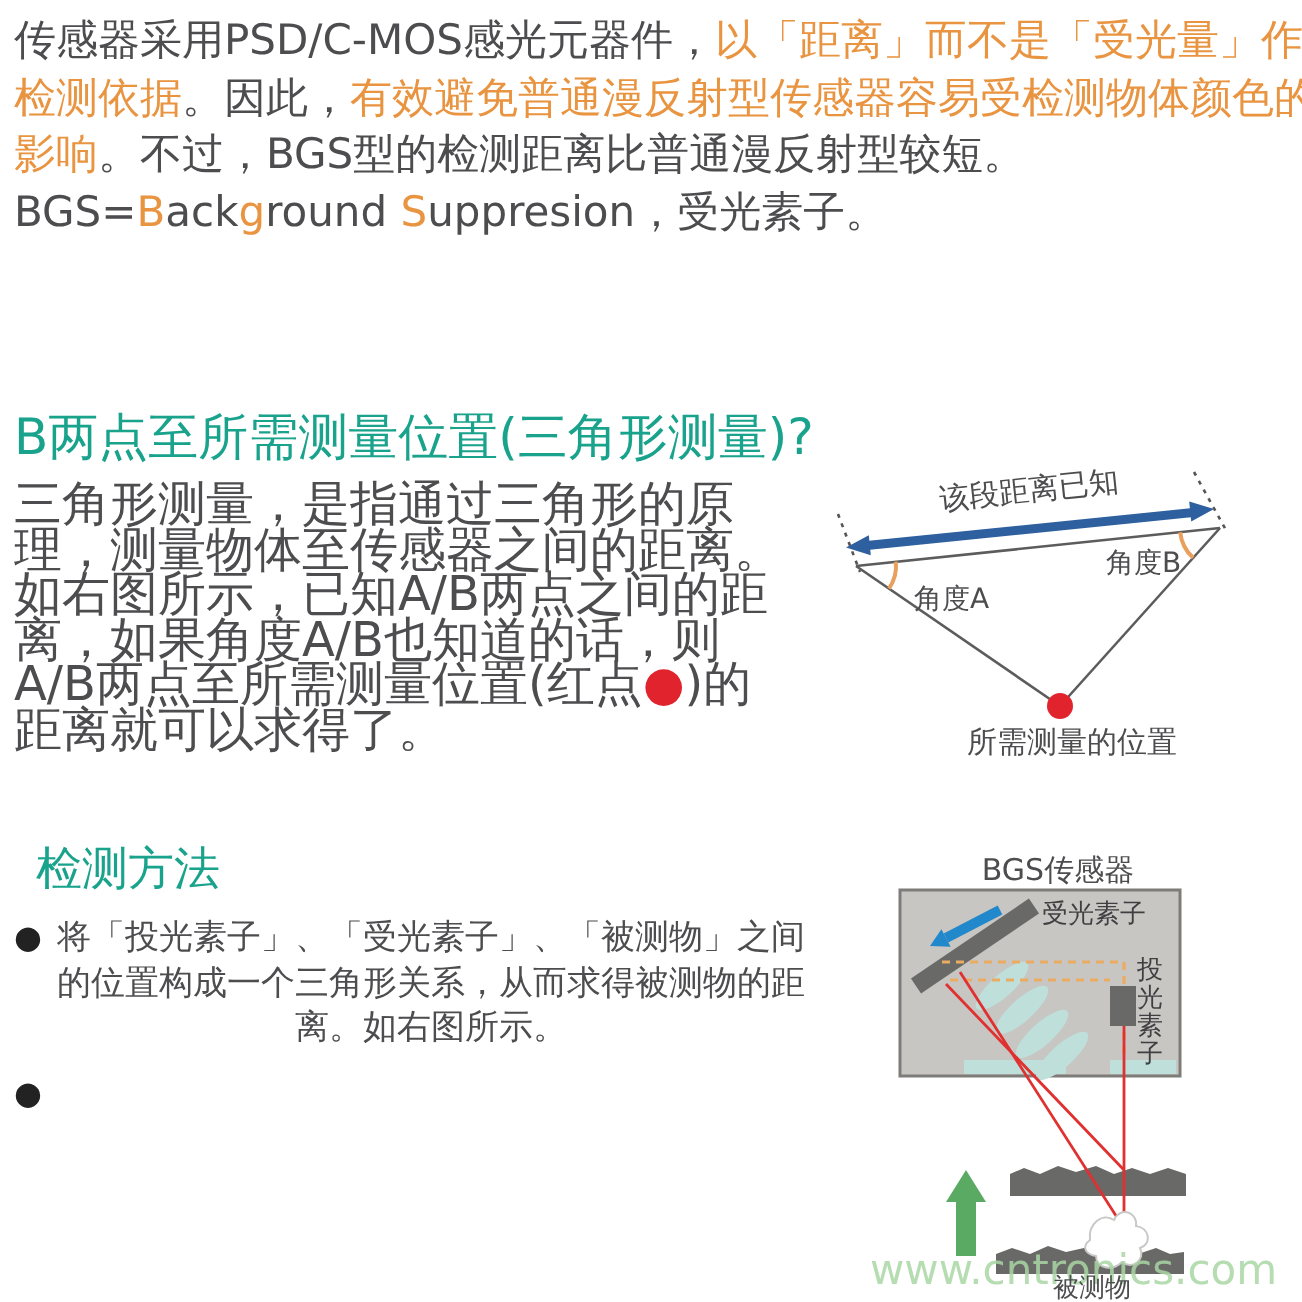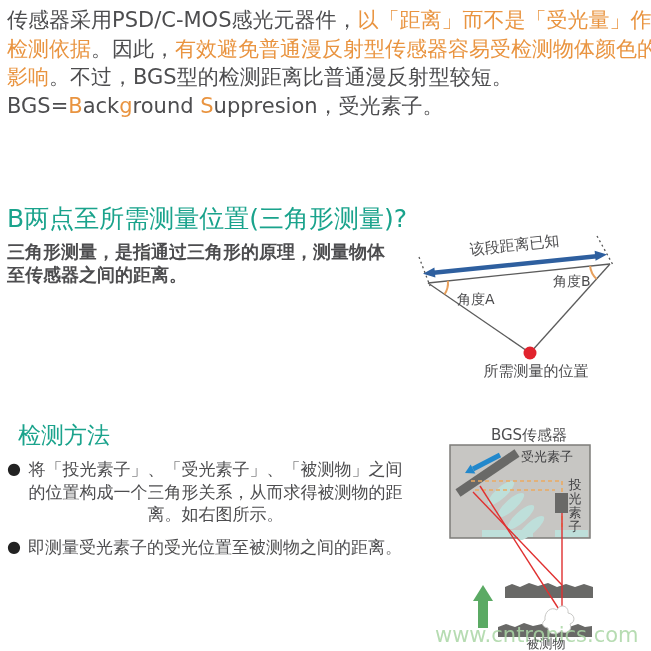--- a/index.html
+++ b/index.html
@@ -15,21 +15,21 @@
   .intro {
     position:absolute; left:7px; top:6px;
     font-size:21px; line-height:28.5px; white-space:nowrap;
   }
   .h1 {
     position:absolute; left:7px; top:204px;
     font-size:25px; line-height:30px; color:#1aa38c; font-weight:normal; margin:0;
   }
   .principle-text {
     position:absolute; left:7px; top:241px; width:392px;
-    font-size:18px; line-height:22.6px;font-weight:bold;
+    font-size:24px; line-height:22.6px;
   }
   .principle-text p { margin:0; }
 
   .h2 {
     position:absolute; left:18px; top:421px;
     font-size:23px; line-height:28px; color:#1aa38c; font-weight:normal; margin:0;
   }
   .bullets {
     position:absolute; left:7px; top:458px; width:396px;
     font-size:17px; line-height:22.5px;
@@ -55,20 +55,21 @@
     <div><span class="gray">传感器采用PSD/C-MOS感光元器件，</span><span class="orange">以「距离」而不是「受光量」作为</span></div>
     <div><span class="orange">检测依据</span><span class="gray">。因此，</span><span class="orange">有效避免普通漫反射型传感器容易受检测物体颜色的</span></div>
     <div><span class="orange">影响</span><span class="gray">。不过，BGS型的检测距离比普通漫反射型较短。</span></div>
     <div><span class="gray">BGS=</span><span class="orange">B</span><span class="gray">ack</span><span class="orange">g</span><span class="gray">round </span><span class="orange">S</span><span class="gray">uppresion</span><span class="gray">，受光素子。</span></div>
   </div>
 
   <h2 class="h1">B两点至所需测量位置(三角形测量)?</h2>
 
   <div class="principle-text">
     <p>三角形测量，是指通过三角形的原理，测量物体至传感器之间的距离。</p>
+    <p><span>如右图所示，已知A/B两点之间的距离，如果角度A/B也知道的话，则A/B两点至所需测量位置(红点</span><span class="red">●</span><span>)的距离就可以求得了。</span></p>
   </div>
 
   <svg class="triangle-svg" width="266" height="172" viewBox="0 0 266 172">
 
     <line x1="34" y1="29" x2="45" y2="58" stroke="#555" stroke-width="1.3" stroke-dasharray="2,3"></line>
     <line x1="212" y1="8" x2="228" y2="37" stroke="#555" stroke-width="1.3" stroke-dasharray="2,3"></line>
 
     <line x1="43" y1="55" x2="225" y2="36" stroke="#5c5c5c" stroke-width="1.3"></line>
     <line x1="43" y1="55" x2="145" y2="125" stroke="#5c5c5c" stroke-width="1.3"></line>
     <line x1="225" y1="36" x2="145" y2="125" stroke="#5c5c5c" stroke-width="1.3"></line>
@@ -93,21 +94,20 @@
   <div class="bullets">
     <div class="bullet">
       <span class="bullet-marker">●</span>
       <div class="bullet-text">
         <p>将「投光素子」、「受光素子」、「被测物」之间的位置构成一个三角形关系，从而求得被测物的距离。如右图所示。</p>
       </div>
     </div>
     <div class="bullet">
       <span class="bullet-marker">●</span>
       <div class="bullet-text">
-        <p>即测量受光素子的受光位置至被测物之间的距离。</p>
       </div>
     </div>
   </div>
 
   <svg class="sensor-svg" width="246" height="236" viewBox="0 0 246 236">
 
     <text x="124" y="25" text-anchor="middle" font-size="15" fill="#4d4d4f">BGS传感器</text>
 
     <rect x="45" y="30" width="140" height="93" fill="#c7c6c3" stroke="#7d7c79" stroke-width="1.5"></rect>
 

